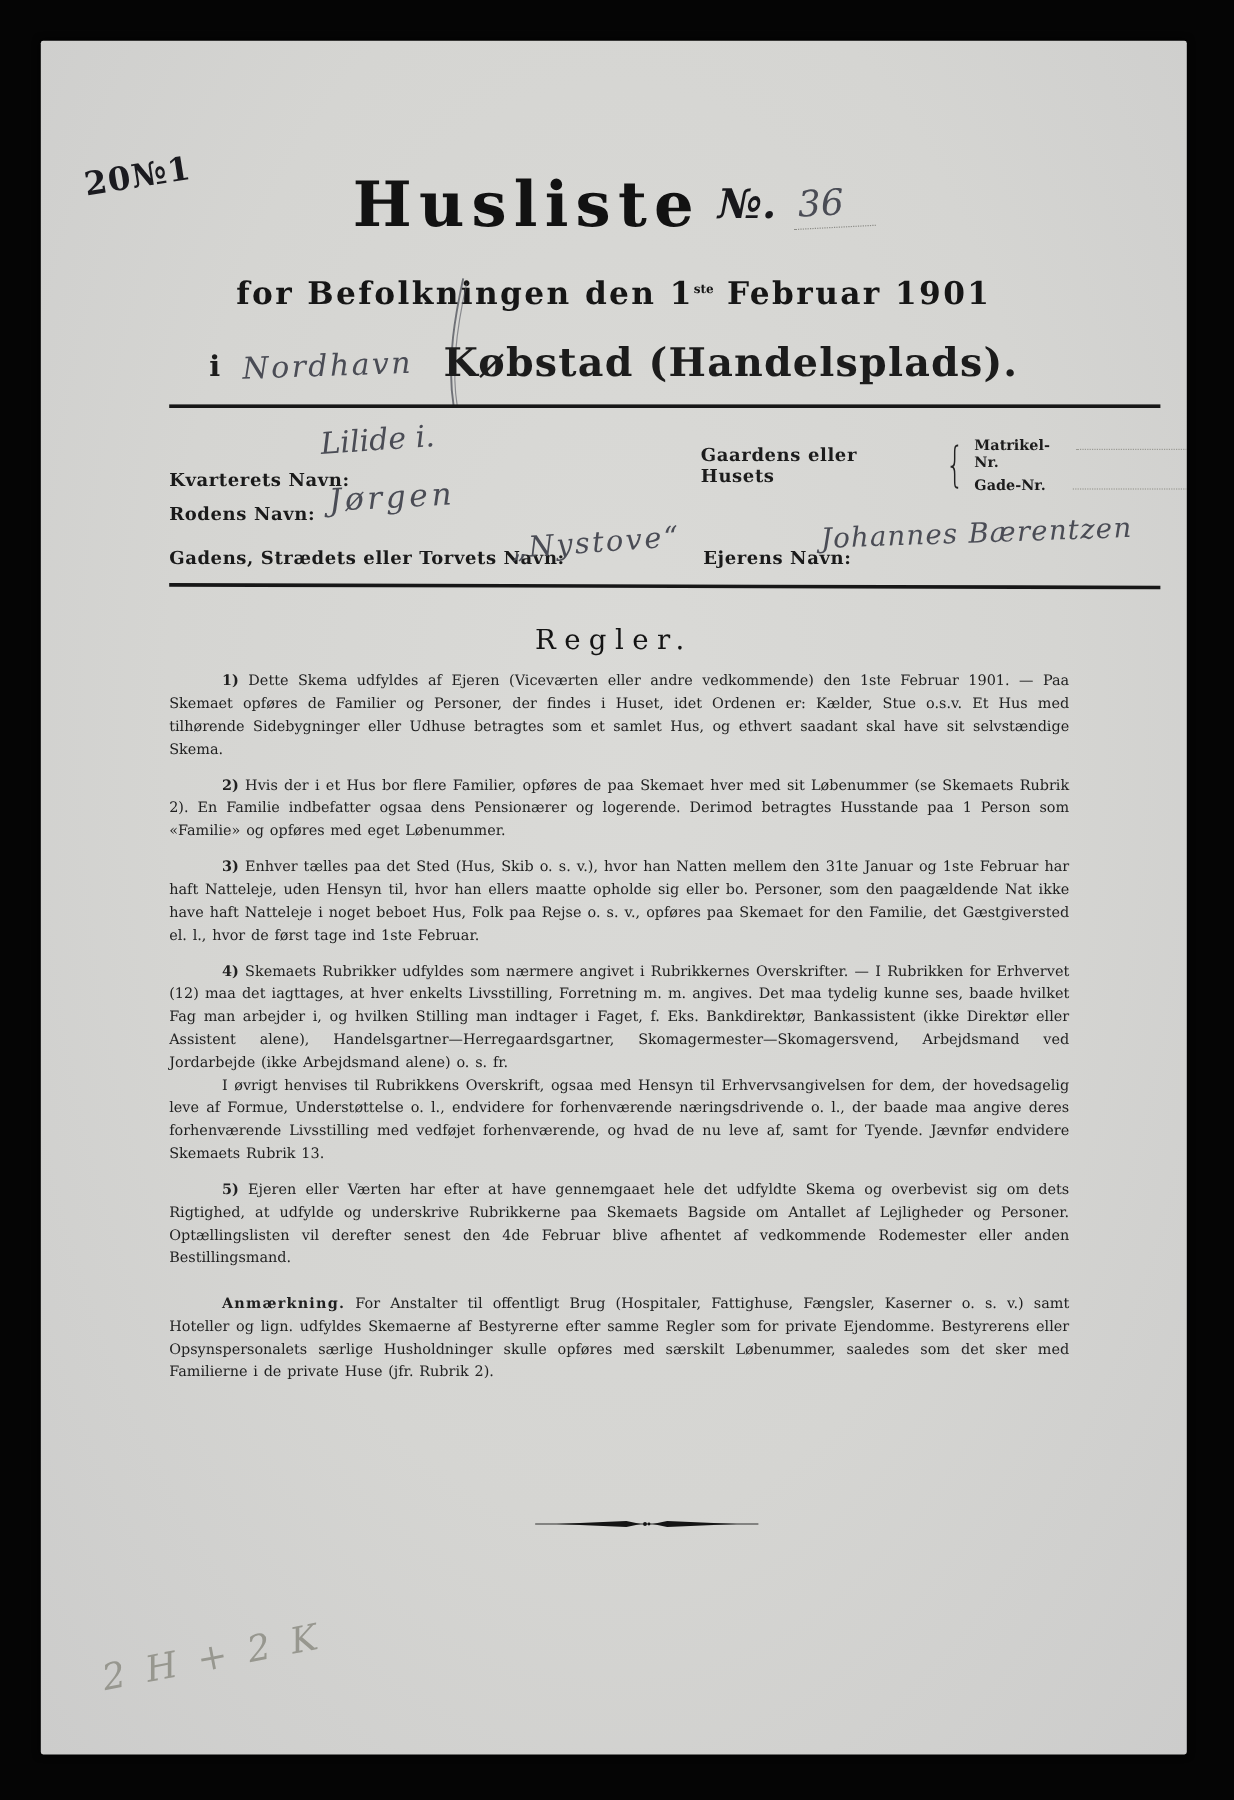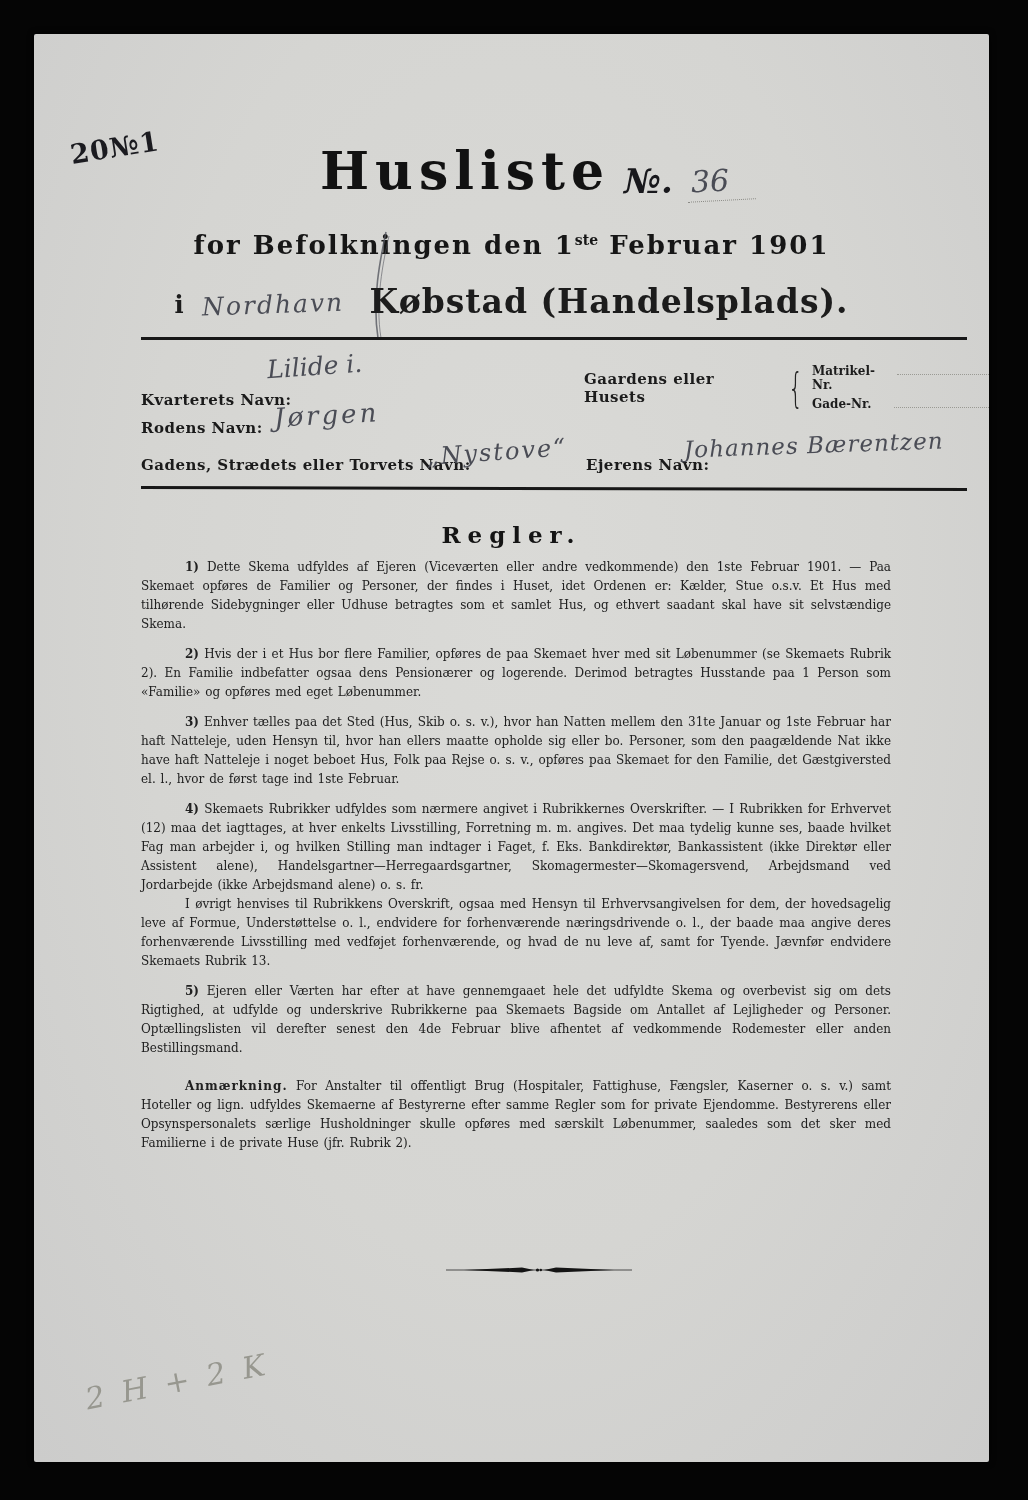--- a/index.html
+++ b/index.html
@@ -18,38 +18,38 @@
     color:#1c1c1c;
   }
   
   .corner-note{
     position:absolute;left:36px;top:98px;
     font-size:27px;font-weight:bold;font-style:italic;
     transform:rotate(-9deg);color:#16161a;letter-spacing:1px;
   }
   .title-line{
     position:absolute;left:0;top:106px;width:100%;
-    display:flex;justify-content:center;align-items:flex-end;gap:14px;margin-left:26px;
+    display:flex;justify-content:center;align-items:center;gap:14px;
   }
   .title-main{
     font-size:52px;font-weight:bold;letter-spacing:6px;color:#121212;
   }
   .title-no{
     font-size:34px;font-weight:bold;font-style:italic;color:#18181c;
   }
   .title-num{
     font-size:30px;font-style:italic;color:#4a4c55;
     border-bottom:1px dotted #8b8b86;padding:0 26px 2px 4px;
     transform:rotate(-3deg);
   }
   .subtitle{
     position:absolute;left:0;top:196px;width:100%;text-align:center;
     font-size:26px;font-weight:bold;color:#161616;letter-spacing:2px;
   }
-  .subtitle sup{font-size:14px;vertical-align:9px;letter-spacing:0;}
+  .subtitle sup{font-size:10px;vertical-align:9px;letter-spacing:0;}
   .place-line{
     position:absolute;left:0;top:248px;width:100%;
     display:flex;justify-content:center;align-items:baseline;gap:18px;
   }
   .place-i{font-size:24px;font-weight:bold;}
   .hand{
     font-style:italic;color:#4a4c55;
     font-family:"DejaVu Serif","Liberation Serif",serif;
   }
   .place-hand{font-size:25px;transform:rotate(-2deg);min-width:150px;letter-spacing:2px;}
@@ -71,21 +71,21 @@
   .dotline{display:inline-block;width:95px;border-bottom:1px dotted #9a9a94;height:10px;margin-left:5px;}
   .form-row2-label{position:absolute;left:107px;top:385px;}
   .form-row2-hand{position:absolute;left:240px;top:366px;font-size:26px;transform:rotate(-3deg);letter-spacing:3px;}
   .form-row3-label{position:absolute;left:107px;top:422px;}
   .form-row3-hand{position:absolute;left:392px;top:404px;font-size:24px;transform:rotate(-4deg);letter-spacing:2px;}
   .form-row3b-label{position:absolute;left:552px;top:422px;}
   .form-row3b-hand{position:absolute;left:650px;top:398px;font-size:23px;transform:rotate(-2deg);letter-spacing:1px;white-space:nowrap;}
   
   .regler-head{
     position:absolute;left:0;top:487px;width:100%;text-align:center;
-    font-size:23px;font-weight:bold;letter-spacing:7px;color:#141414;
+    font-size:23px;font-weight:normal;letter-spacing:7px;color:#141414;
   }
   .rules{
     position:absolute;left:107px;top:524px;width:750px;
     font-size:12px;line-height:19px;text-align:justify;color:#202020;
     word-spacing:1px;
   }
   .rules p{margin:0;text-indent:44px;}
   .rule{margin-bottom:11px;}
   .rlabel{font-weight:bold;}
   .note{margin-top:19px;}

